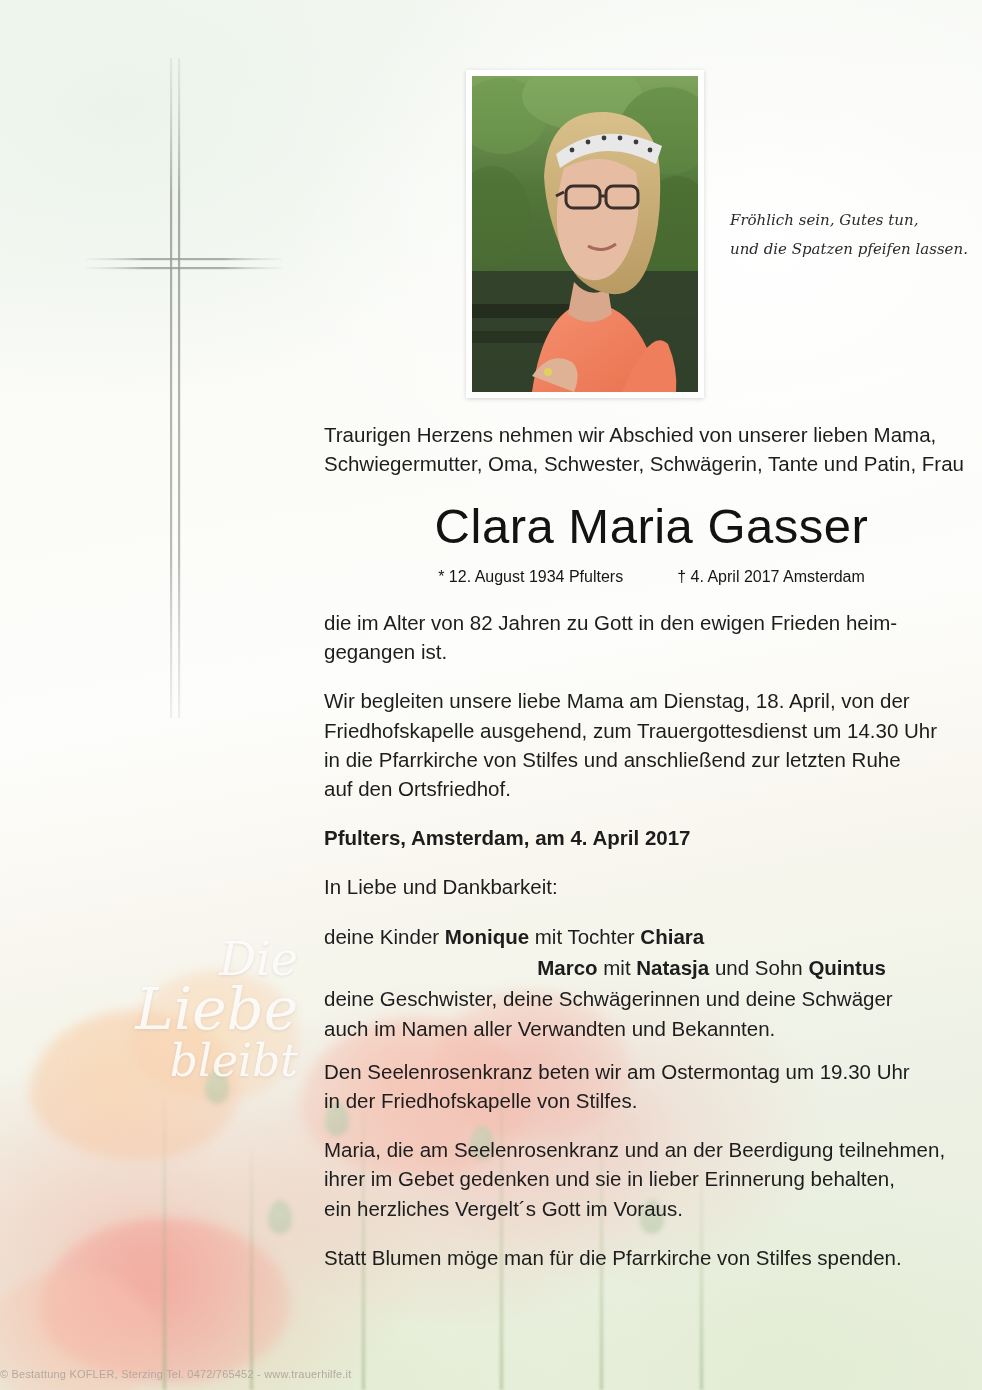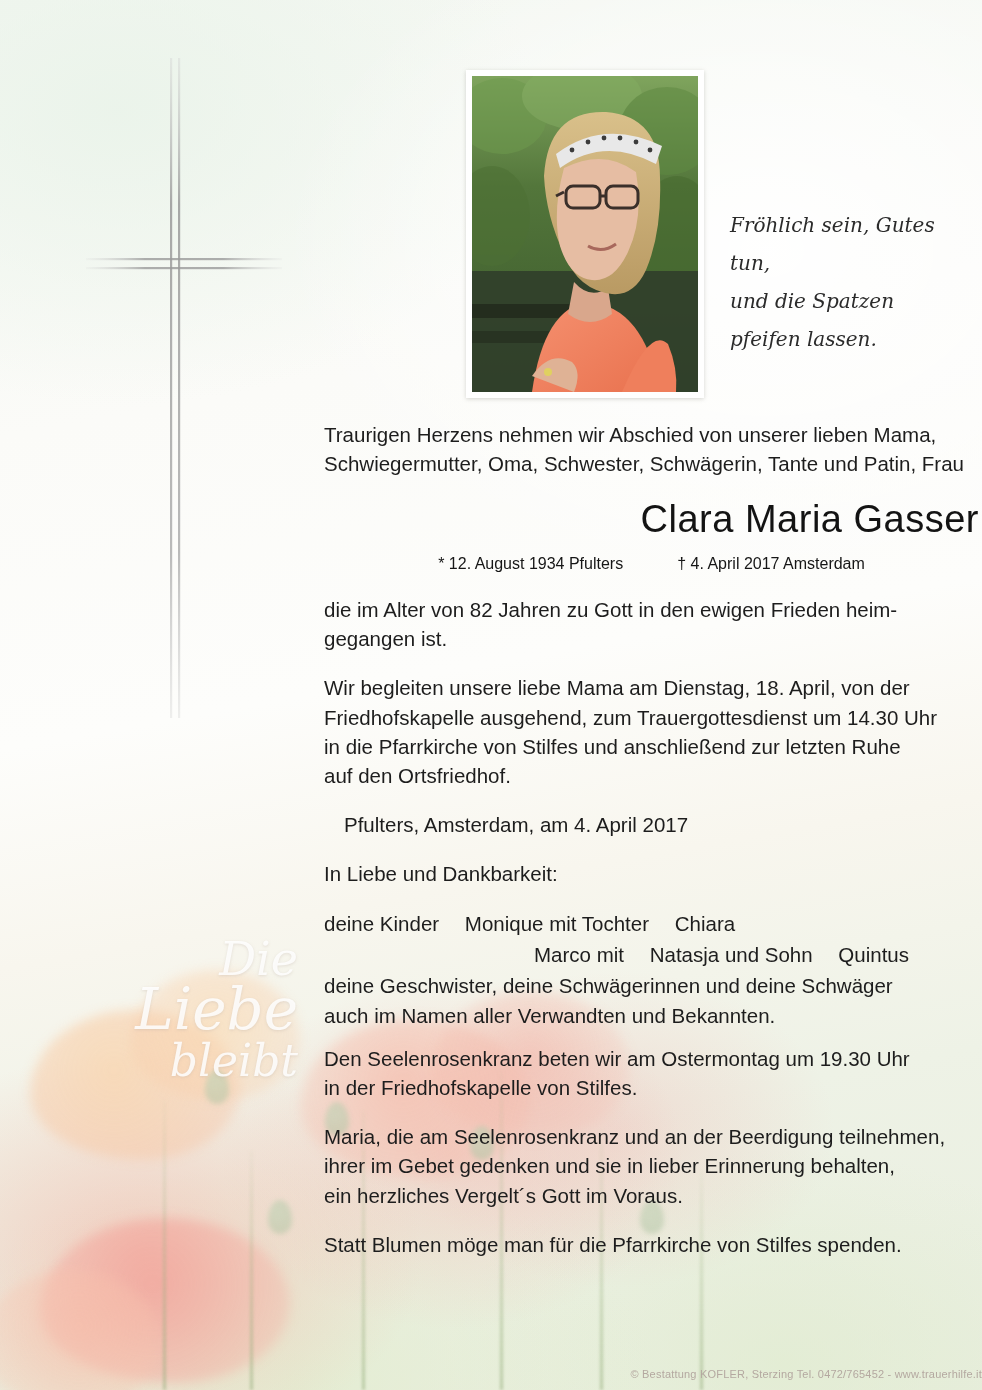--- a/index.html
+++ b/index.html
@@ -110,66 +110,66 @@
   }
 
   
   .motto {
     position: absolute;
     left: 730px;
     top: 206px;
     width: 240px;
     font-family: "DejaVu Serif", serif;
     font-style: italic;
-    font-size: 20px;
+    font-size: 15px;
     color: #2b2b2b;
     line-height: 1.9;
   }
 
   
   .content {
     position: absolute;
     left: 324px;
     top: 420px;
     width: 655px;
     color: #1d1d1d;
   }
   .p {
     font-size: 20.5px;
     line-height: 1.42;
     margin: 0 0 20px 0;
   }
   .name {
-    text-align: right;
-    font-size: 38px;
+    text-align: center;
+    font-size: 49px;
     letter-spacing: 0.5px;
     margin: 16px 0 14px 0;
     color: #131313;
   }
   .dates {
     display: flex;
     justify-content: center;
     gap: 54px;
     font-size: 16px;
     margin: 0 0 22px 0;
     color: #161616;
   }
-  .bold { font-weight: normal; margin-left: 20px; }
+  .bold { font-weight: bold; }
   .tight { margin-bottom: 21px; }
   .family-line {
     font-size: 20.5px;
     line-height: 1.5;
     margin: 0;
   }
   .family-indent { padding-left: 120px; text-align: center; }
   .credit {
     position: absolute;
     left: 0; right: 0;
     bottom: 10px;
-    text-align: right;
+    text-align: left;
     font-size: 11px;
     color: #b4a8a0;
     letter-spacing: 0.2px;
   }
 </style>
 </head>
 <body>
 
 <div class="card">
 

